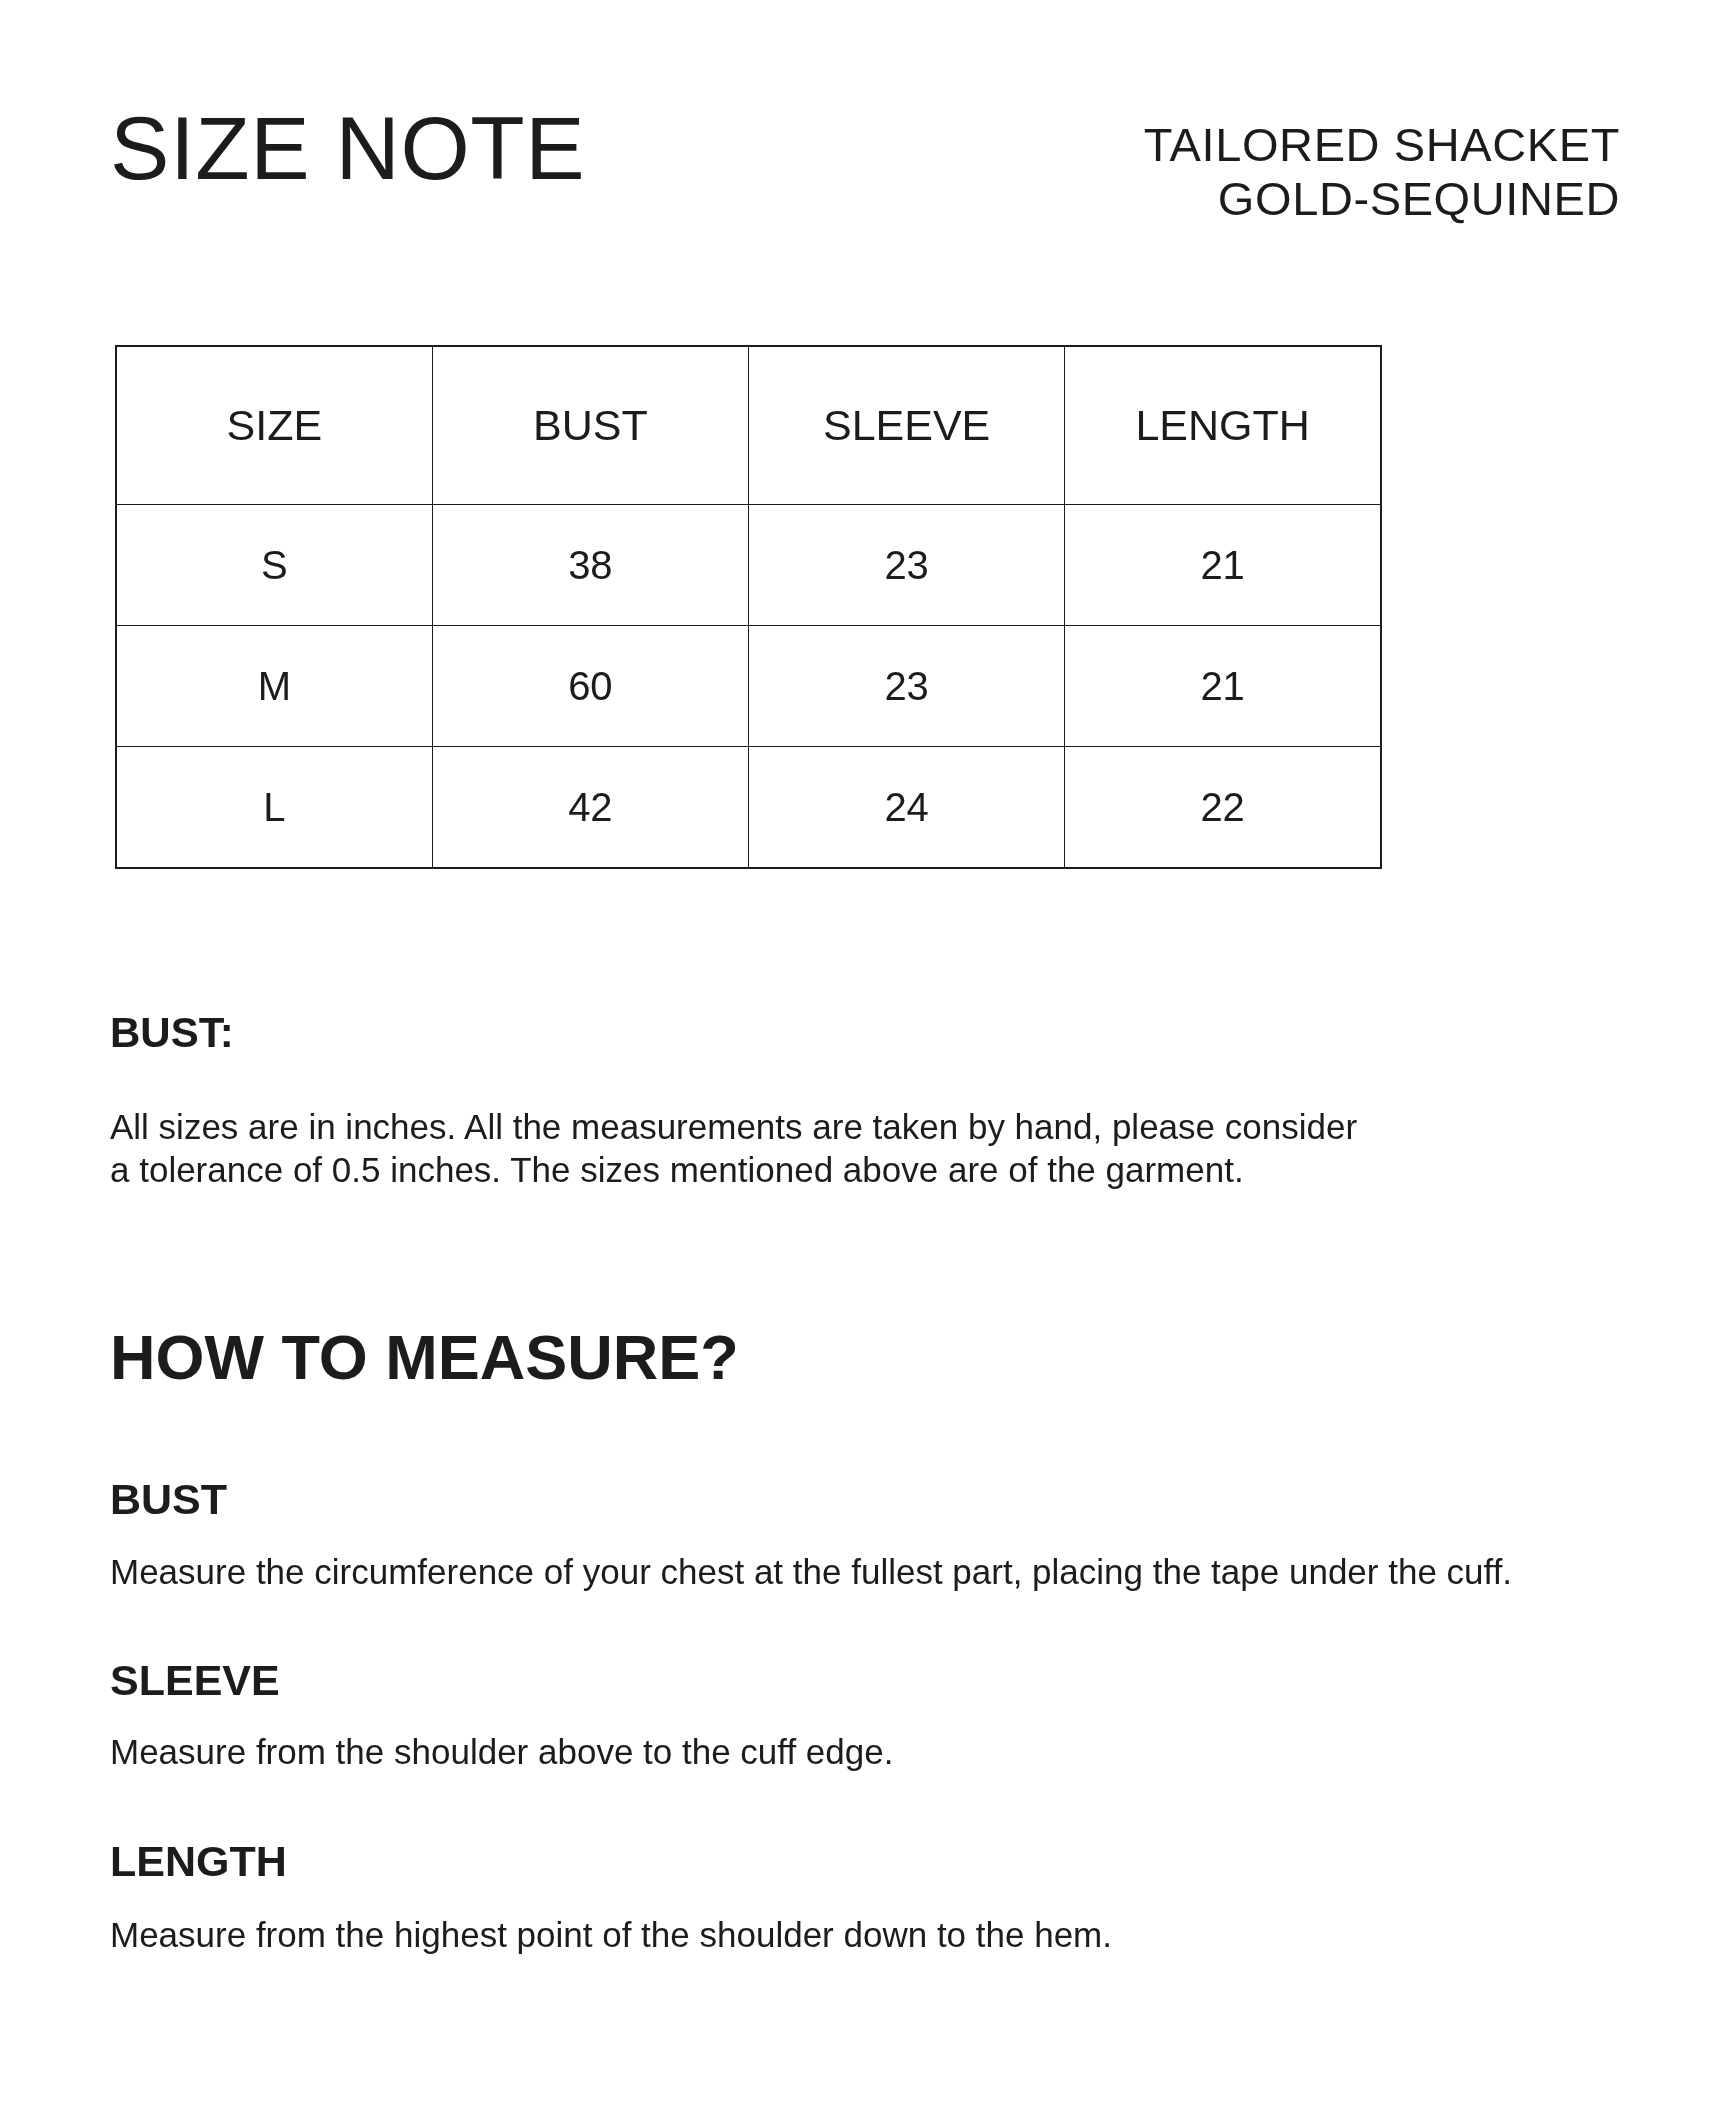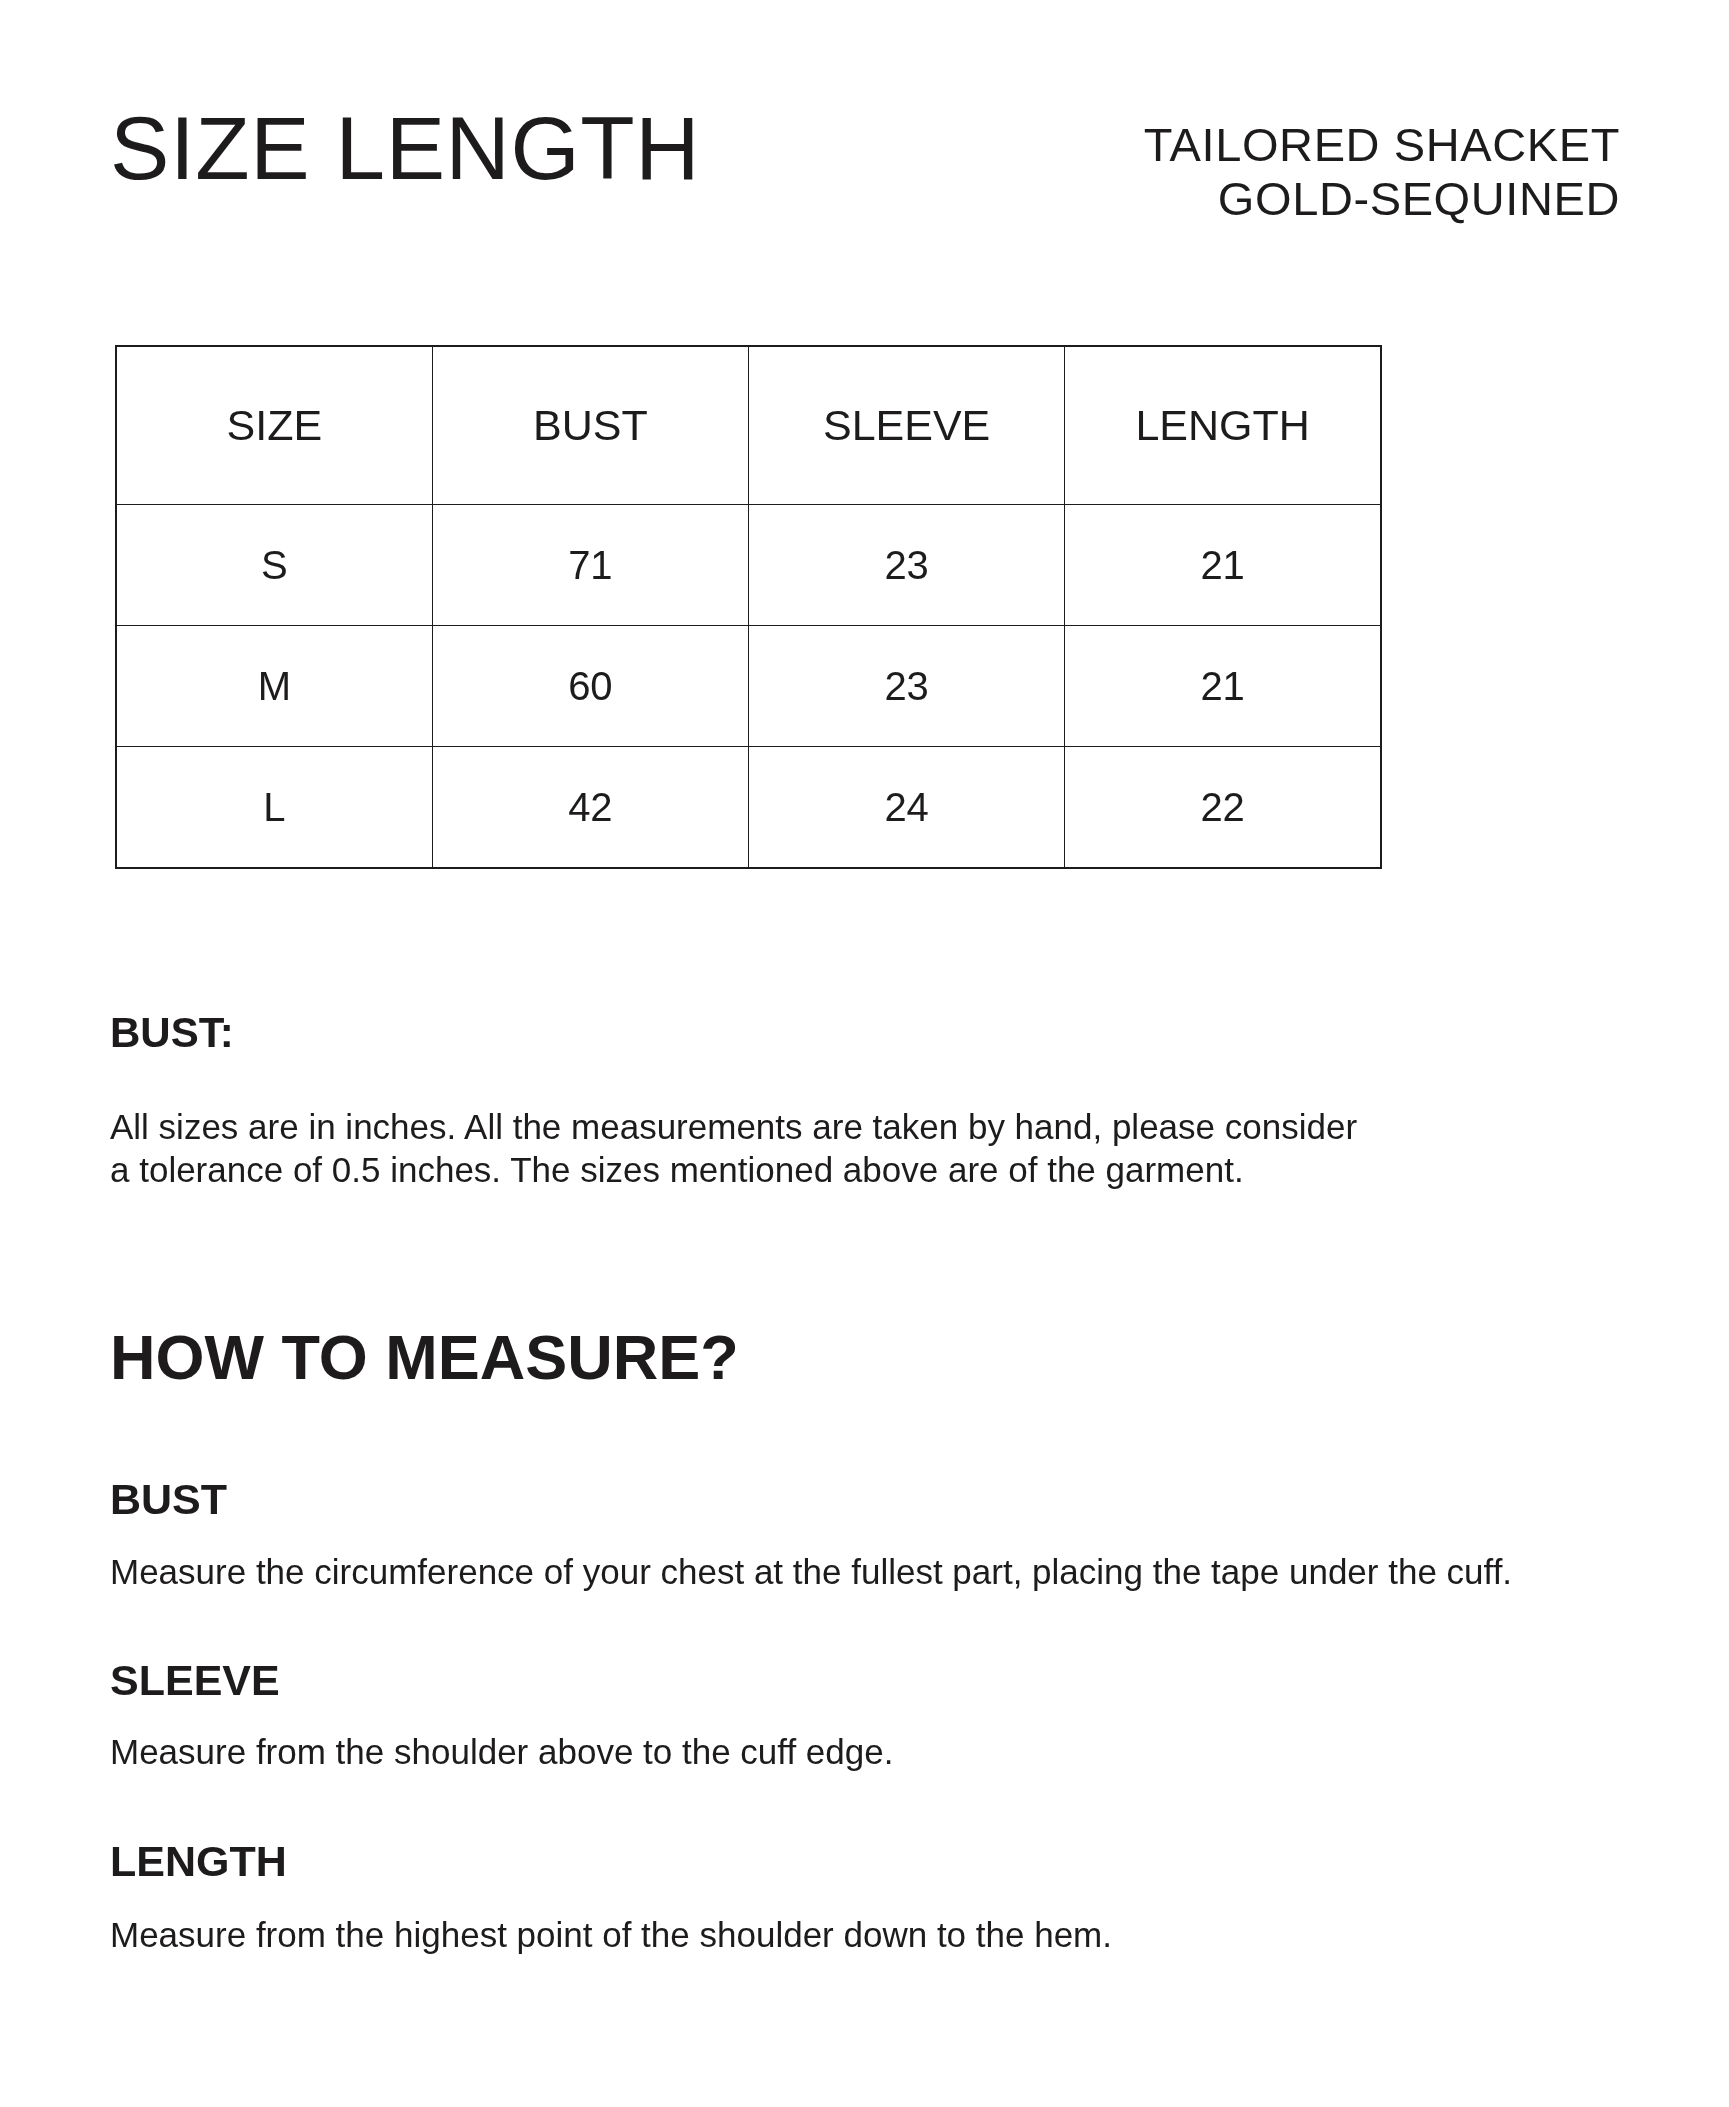--- a/index.html
+++ b/index.html
@@ -68,40 +68,40 @@
   .heading-bust   { top: 1478px; }
   .desc-bust      { top: 1550px; }
   .heading-sleeve { top: 1659px; }
   .desc-sleeve    { top: 1730px; }
   .heading-length { top: 1840px; }
   .desc-length    { top: 1913px; }
 </style>
 </head>
 <body>
 
-<div class="abs doc-title">SIZE LENGTH</div>
+<div class="abs doc-title">SIZE NOTE</div>
 
 <div class="abs product-name">
   <div>TAILORED SHACKET</div>
   <div>GOLD-SEQUINED</div>
 </div>
 
 <table class="abs size-table">
   <thead>
     <tr>
       <th>SIZE</th>
       <th>BUST</th>
       <th>SLEEVE</th>
       <th>LENGTH</th>
     </tr>
   </thead>
   <tbody>
     <tr>
       <td>S</td>
-      <td>71</td>
+      <td>38</td>
       <td>23</td>
       <td>21</td>
     </tr>
     <tr>
       <td>M</td>
       <td>60</td>
       <td>23</td>
       <td>21</td>
     </tr>
     <tr>

